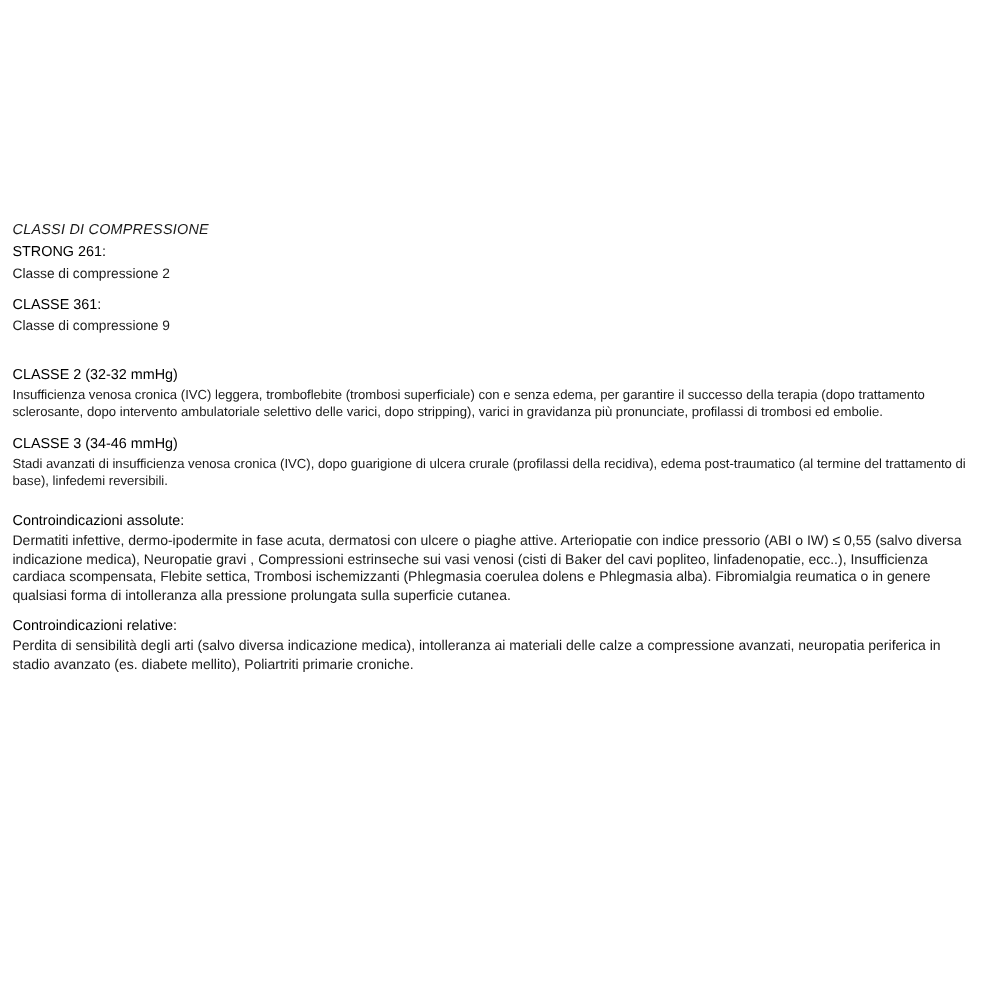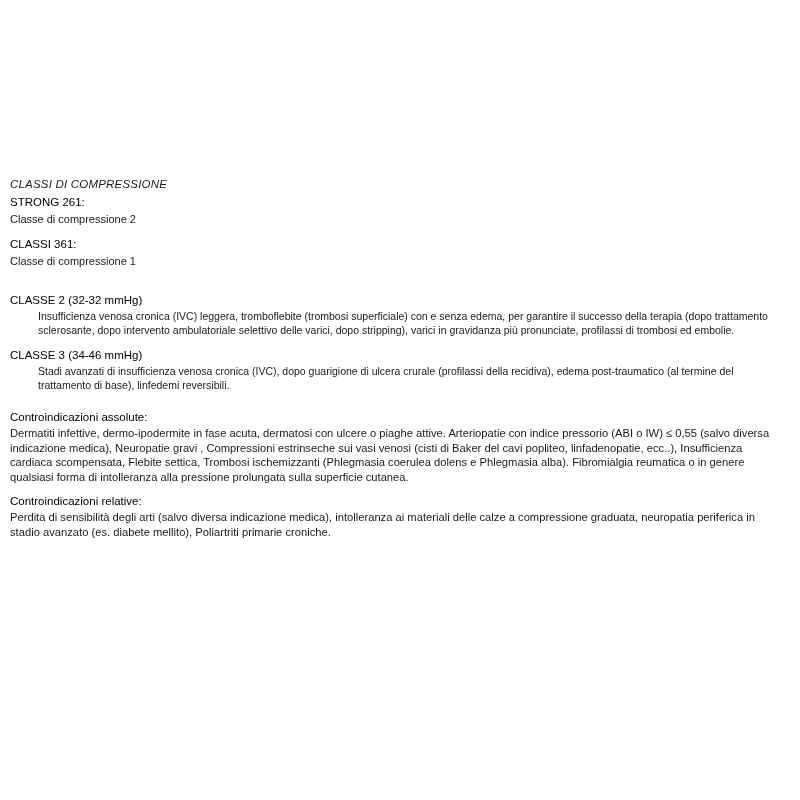--- a/index.html
+++ b/index.html
@@ -39,21 +39,20 @@
   }
   .body-text {
     font-size: 11px;
     line-height: 1.28;
     margin: 0 0 6px 0;
     color: #1a1a1a;
   }
   .body-text.small {
     font-size: 10.5px;
     line-height: 1.3;
-    margin-left: 28px;
   }
   .gap-sm { height: 6px; }
   .gap-md { height: 14px; }
   .block-compression .sub-head { margin-bottom: 4px; }
   .block-compression .body-text { margin-bottom: 12px; }
   .block-indicazioni .sub-head { margin-top: 0; margin-bottom: 4px; }
   .block-indicazioni .body-text { margin-bottom: 12px; }
   .block-controindicazioni .sub-head { margin-bottom: 3px; }
   .block-controindicazioni .body-text {
     font-size: 11.2px;
@@ -63,35 +62,35 @@
 </style>
 </head>
 <body>
 
 <div id="page">
 
   <div class="section block-compression">
     <div class="section-title">CLASSI DI COMPRESSIONE</div>
     <div class="sub-head">STRONG 261:</div>
     <div class="body-text">Classe di compressione 2</div>
-    <div class="sub-head">CLASSI 361:</div>
-    <div class="body-text">Classe di compressione 1</div>
+    <div class="sub-head">CLASSE 361:</div>
+    <div class="body-text">Classe di compressione 9</div>
   </div>
 
   <div class="gap-md"></div>
 
   <div class="section block-indicazioni">
     <div class="sub-head">CLASSE 2 (32-32 mmHg)</div>
     <div class="body-text small">Insufficienza venosa cronica (IVC) leggera, tromboflebite (trombosi superficiale) con e senza edema, per garantire il successo della terapia (dopo trattamento sclerosante, dopo intervento ambulatoriale selettivo delle varici, dopo stripping), varici in gravidanza più pronunciate, profilassi di trombosi ed embolie.</div>
     <div class="sub-head">CLASSE 3 (34-46 mmHg)</div>
     <div class="body-text small">Stadi avanzati di insufficienza venosa cronica (IVC), dopo guarigione di ulcera crurale (profilassi della recidiva), edema post-traumatico (al termine del trattamento di base), linfedemi reversibili.</div>
   </div>
 
   <div class="gap-sm"></div>
 
   <div class="section block-controindicazioni">
     <div class="sub-head">Controindicazioni assolute:</div>
     <div class="body-text">Dermatiti infettive, dermo-ipodermite in fase acuta, dermatosi con ulcere o piaghe attive. Arteriopatie con indice pressorio (ABI o IW) ≤ 0,55 (salvo diversa indicazione medica), Neuropatie gravi , Compressioni estrinseche sui vasi venosi (cisti di Baker del cavi popliteo, linfadenopatie, ecc..), Insufficienza cardiaca scompensata, Flebite settica, Trombosi ischemizzanti (Phlegmasia coerulea dolens e Phlegmasia alba). Fibromialgia reumatica o in genere qualsiasi forma di intolleranza alla pressione prolungata sulla superficie cutanea.</div>
     <div class="sub-head">Controindicazioni relative:</div>
-    <div class="body-text">Perdita di sensibilità degli arti (salvo diversa indicazione medica), intolleranza ai materiali delle calze a compressione graduata, neuropatia periferica in stadio avanzato (es. diabete mellito), Poliartriti primarie croniche.</div>
+    <div class="body-text">Perdita di sensibilità degli arti (salvo diversa indicazione medica), intolleranza ai materiali delle calze a compressione avanzati, neuropatia periferica in stadio avanzato (es. diabete mellito), Poliartriti primarie croniche.</div>
   </div>
 
 </div>
 
 </body></html>

